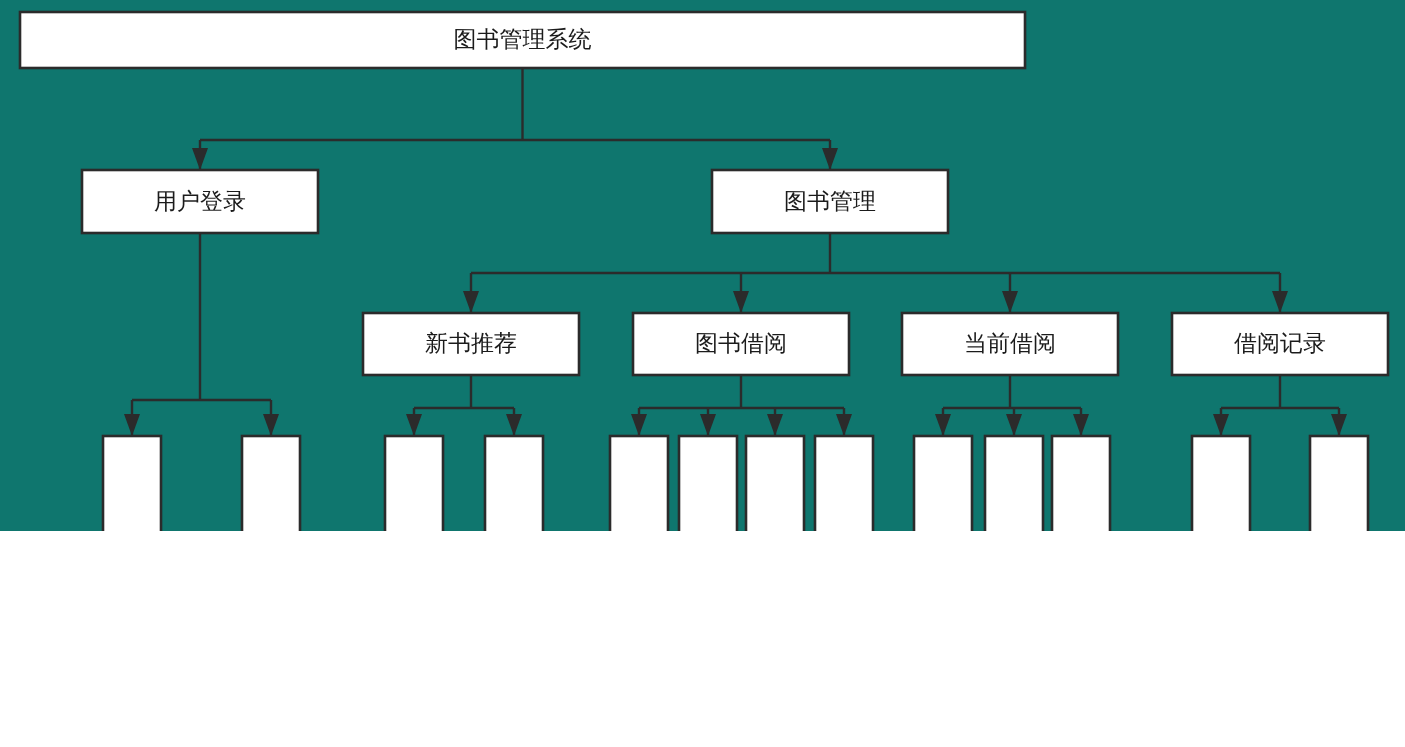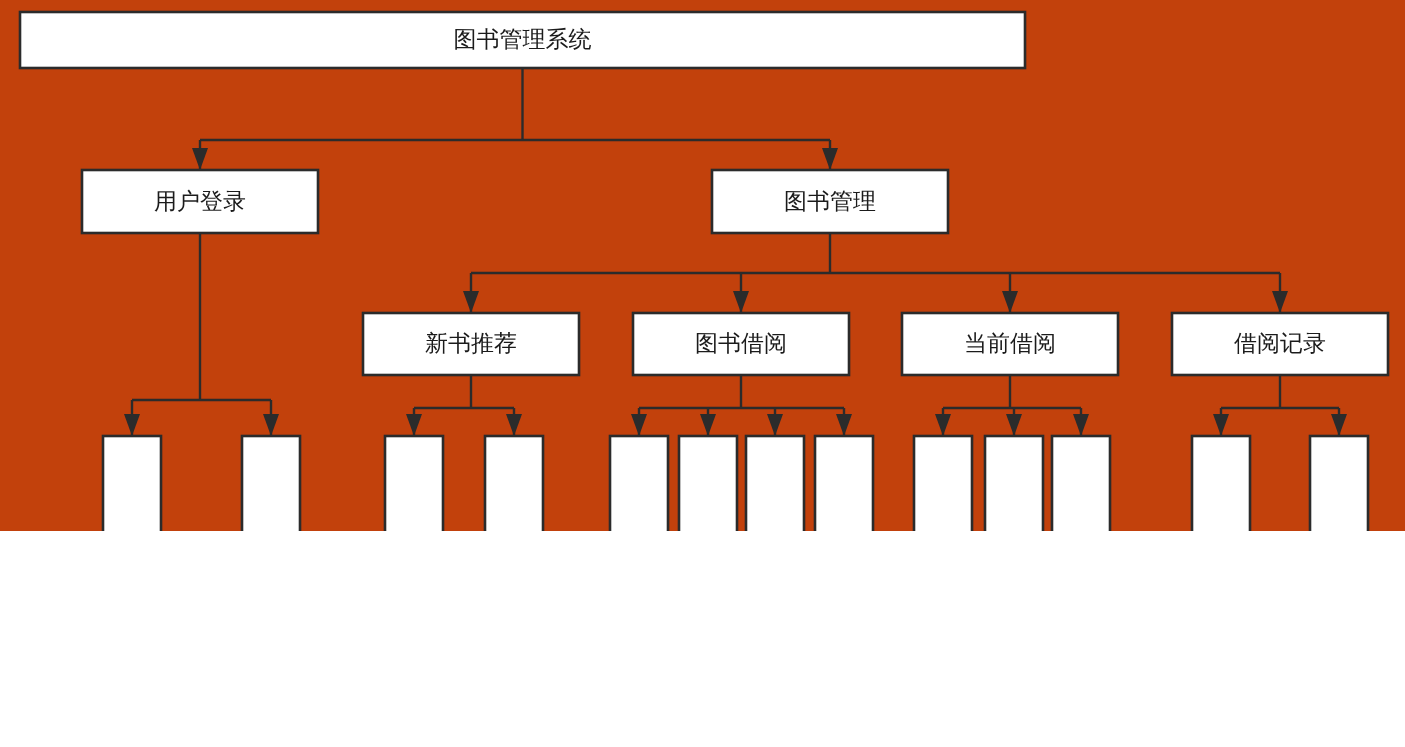--- a/index.html
+++ b/index.html
@@ -7,21 +7,21 @@
     padding: 0;
     background: #ffffff;
   }
   body {
     font-family: "Liberation Sans", "DejaVu Sans", sans-serif;
   }
   #stage {
     position: relative;
     width: 1405px;
     height: 531px;
-    background: #c2410c;
+    background: #0f766e;
     overflow: hidden;
   }
   svg.diagram {
     position: absolute;
     left: 0;
     top: 0;
     width: 1405px;
     height: 747px;
   }
   .node-box {

